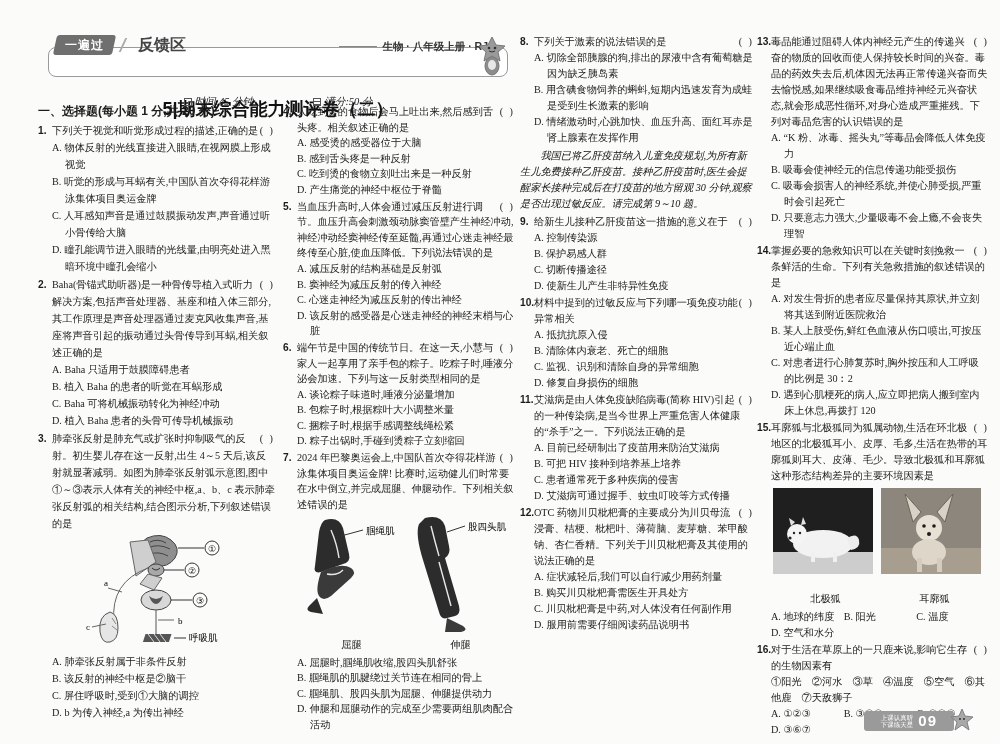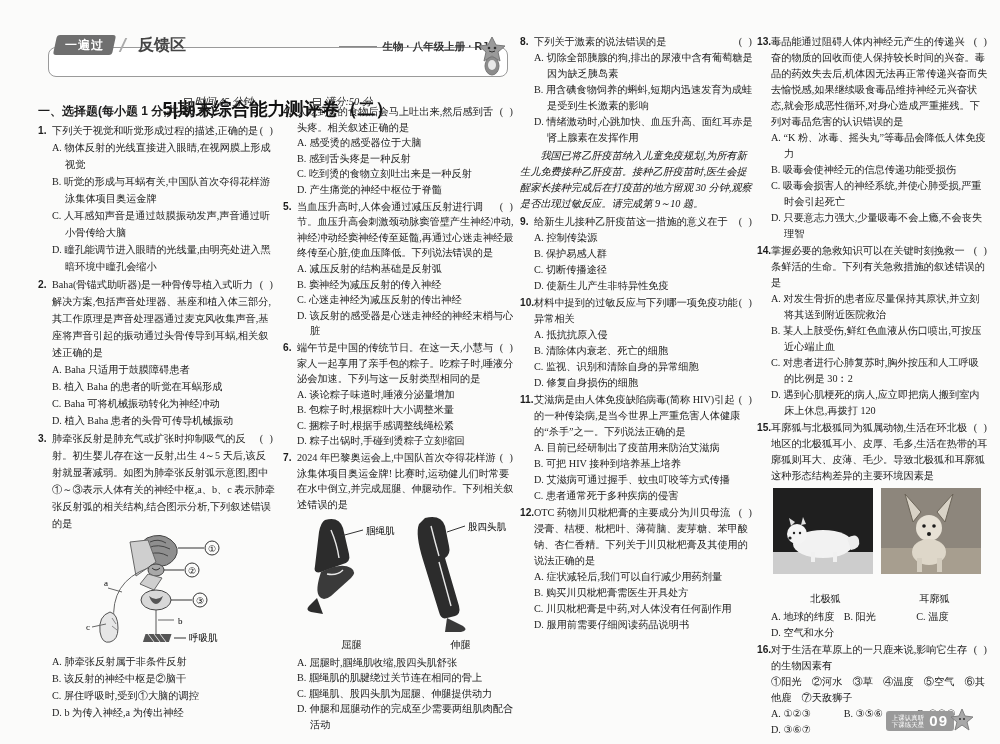--- a/index.html
+++ b/index.html
@@ -44,21 +44,21 @@
   .bk { float:right; letter-spacing:2px; }
   .opt { padding-left:13px; text-indent:-13px; }
   .opt2 { display:grid; grid-template-columns:1fr 1fr 1fr; }
   .passage { font-style:italic; margin:2px 0; text-indent:2em; color:#111; }
   .figure { text-align:left; margin:2px 0; }
   .figcap { display:flex; justify-content:space-around; font-size:10.2px; }
   svg text { font-family:"Liberation Serif",serif; }
   
   .footer { position:absolute; right:26px; bottom:10px; display:flex; align-items:center; }
   .badge { background:#9a9a9a; border-radius:3px; color:#fff; display:flex; align-items:center;
-    padding:2px 6px; gap:5px; font-family:"Liberation Sans",sans-serif; }
+    padding:2px 17px; gap:5px; font-family:"Liberation Sans",sans-serif; }
   .badge .slogan { font-size:6.5px; line-height:7.5px; text-align:center; }
   .badge .pg { font-size:15px; font-weight:bold; letter-spacing:1px; }
 </style>
 </head>
 <body>
 
 <div class="hdr-box"></div>
 <div class="logo-wrap">
   <div class="logo"><span>一遍过</span></div>
   <div class="hdr-slash"></div>
@@ -245,22 +245,22 @@
     <div class="opt">B. 清除体内衰老、死亡的细胞</div>
     <div class="opt">C. 监视、识别和清除自身的异常细胞</div>
     <div class="opt">D. 修复自身损伤的细胞</div>
   </div>
 
   <div class="q">
     <span class="qn">11.</span>
     <div class="stem"><span class="bk">(      )</span><span>艾滋病是由人体免疫缺陷病毒(简称 HIV)引起的一种传染病,是当今世界上严重危害人体健康的“杀手”之一。下列说法正确的是</span></div>
     <div class="opt">A. 目前已经研制出了疫苗用来防治艾滋病</div>
     <div class="opt">B. 可把 HIV 接种到培养基上培养</div>
+    <div class="opt">C. 患者通常死于多种疾病的侵害</div>
     <div class="opt">D. 艾滋病可通过握手、蚊虫叮咬等方式传播</div>
-    <div class="opt">C. 患者通常死于多种疾病的侵害</div>
   </div>
 
   <div class="q">
     <span class="qn">12.</span>
     <div class="stem"><span class="bk">(      )</span><span>OTC 药物川贝枇杷膏的主要成分为川贝母流浸膏、桔梗、枇杷叶、薄荷脑、麦芽糖、苯甲酸钠、杏仁香精。下列关于川贝枇杷膏及其使用的说法正确的是</span></div>
     <div class="opt">A. 症状减轻后,我们可以自行减少用药剂量</div>
     <div class="opt">B. 购买川贝枇杷膏需医生开具处方</div>
     <div class="opt">C. 川贝枇杷膏是中药,对人体没有任何副作用</div>
     <div class="opt">D. 服用前需要仔细阅读药品说明书</div>
   </div>

